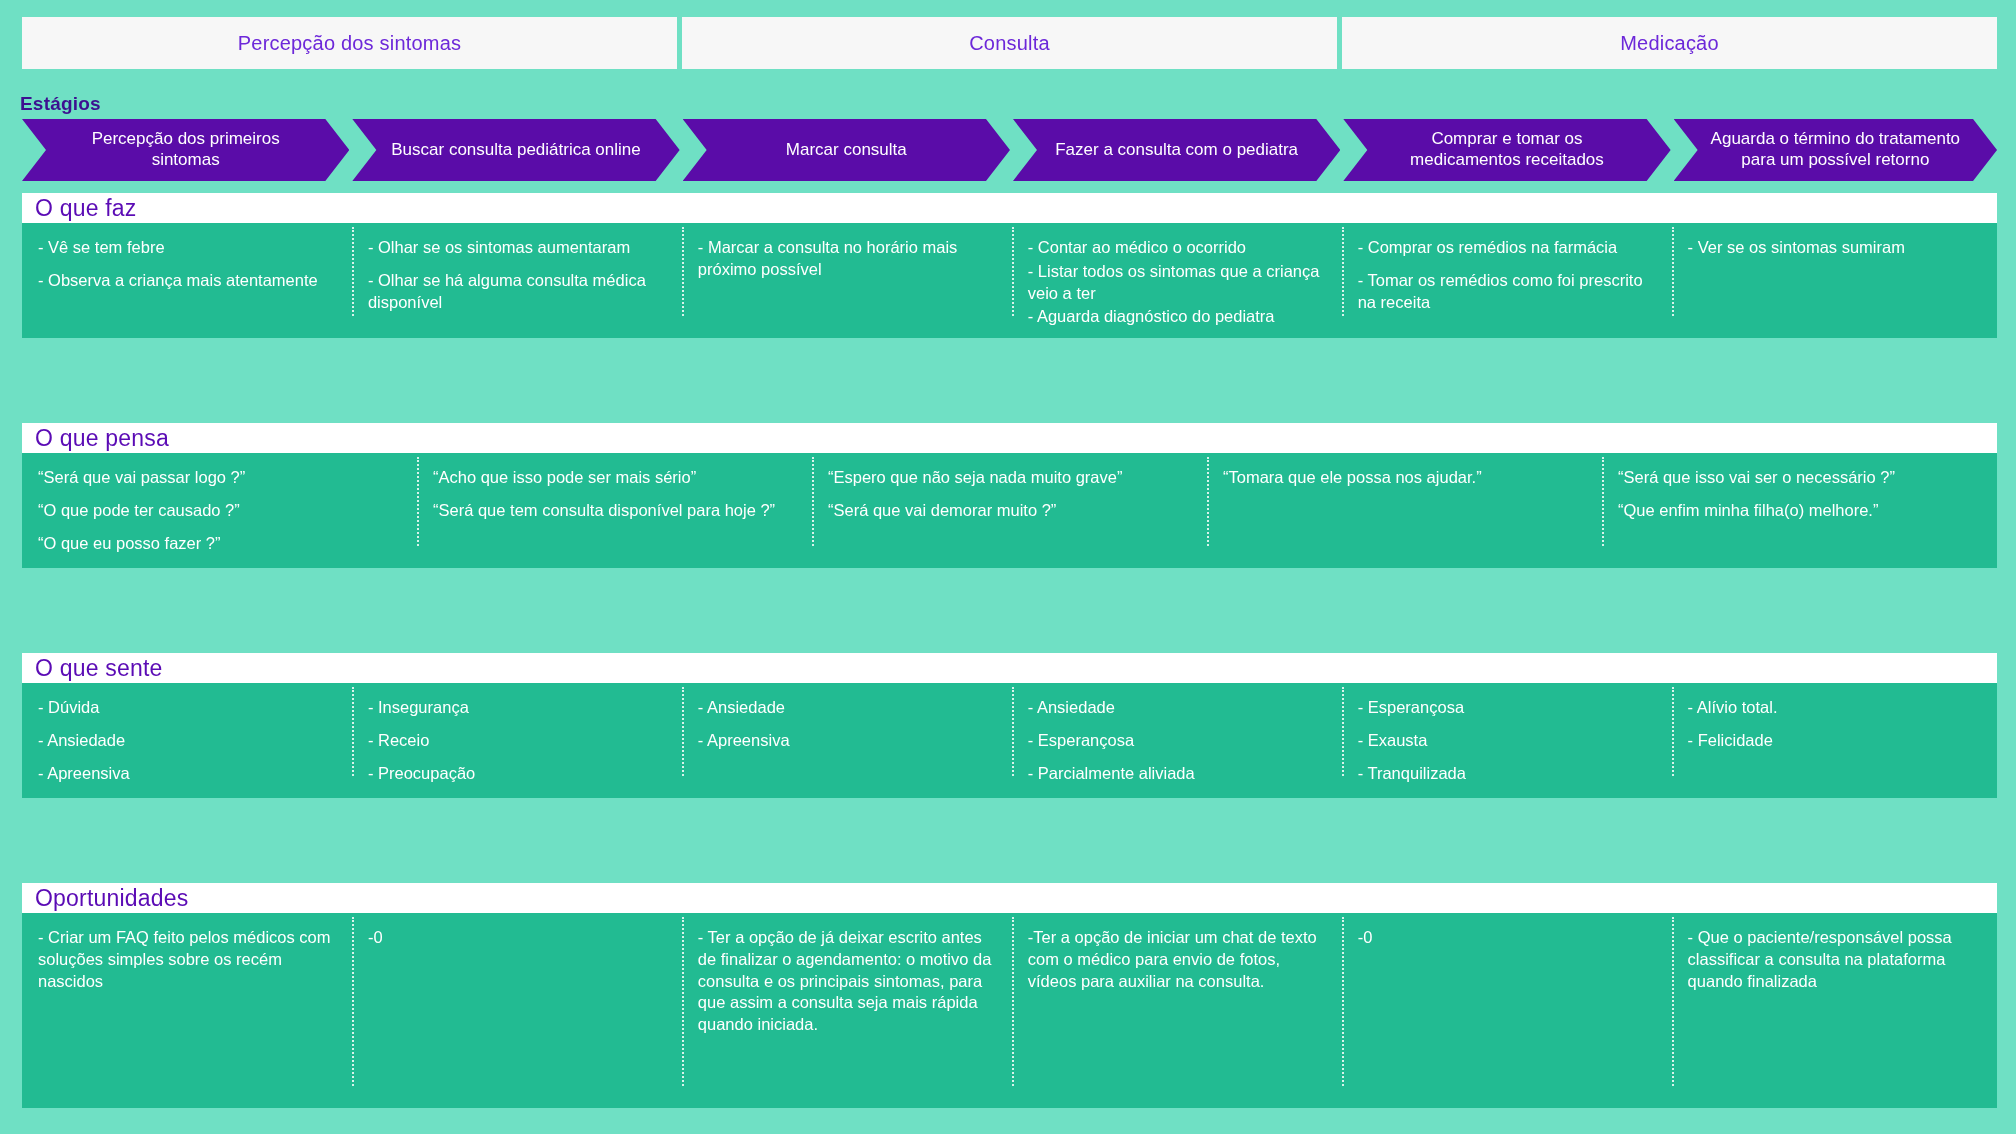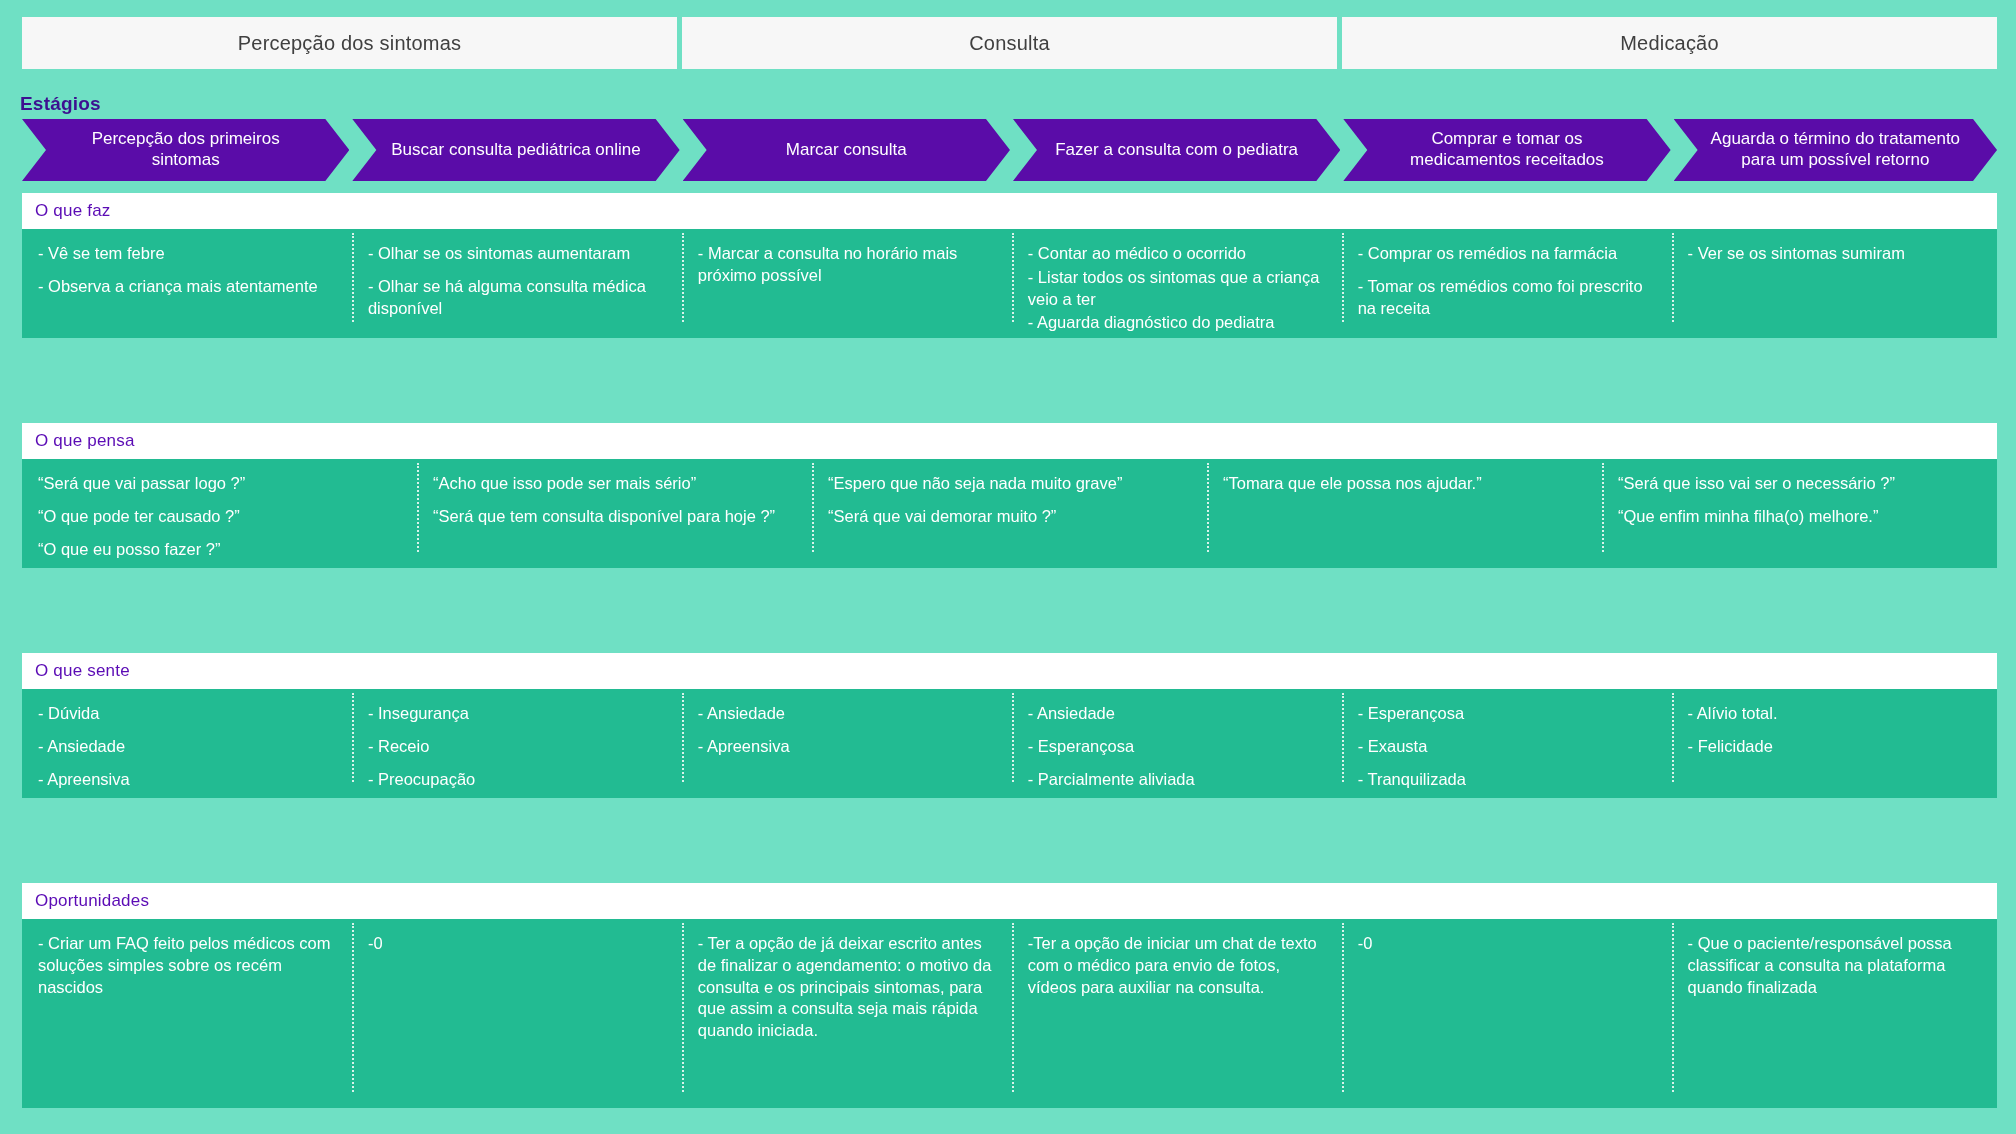--- a/index.html
+++ b/index.html
@@ -27,21 +27,21 @@
     width: 1975px;
     height: 52px;
     display: flex;
     gap: 5px;
   }
   .phase-tab {
     background: #f7f7f7;
     display: flex;
     align-items: center;
     justify-content: center;
-    color: #404040;
+    color: #6d28d9;
     font-size: 20px;
     letter-spacing: .2px;
     text-align: center;
   }
 
   
   .stages-caption {
     position: absolute;
     left: 20px;
     top: 93px;
@@ -80,27 +80,27 @@
   .stage.last { margin-right: 0; }
 
   
   .lane {
     position: absolute;
     left: 22px;
     width: 1975px;
     background: #22bb92;
   }
   .lane-title {
-    height: 36px;
+    height: 30px;
     background: #ffffff;
     display: flex;
     align-items: center;
     padding-left: 13px;
     color: #5b0bb5;
-    font-size: 17px;
+    font-size: 23px;
     letter-spacing: .2px;
   }
   .lane-body {
     display: flex;
     height: calc(100% - 42px);
   }
   .cell {
     position: relative;
     padding: 14px 16px 1px 16px;
     color: #ffffff;

